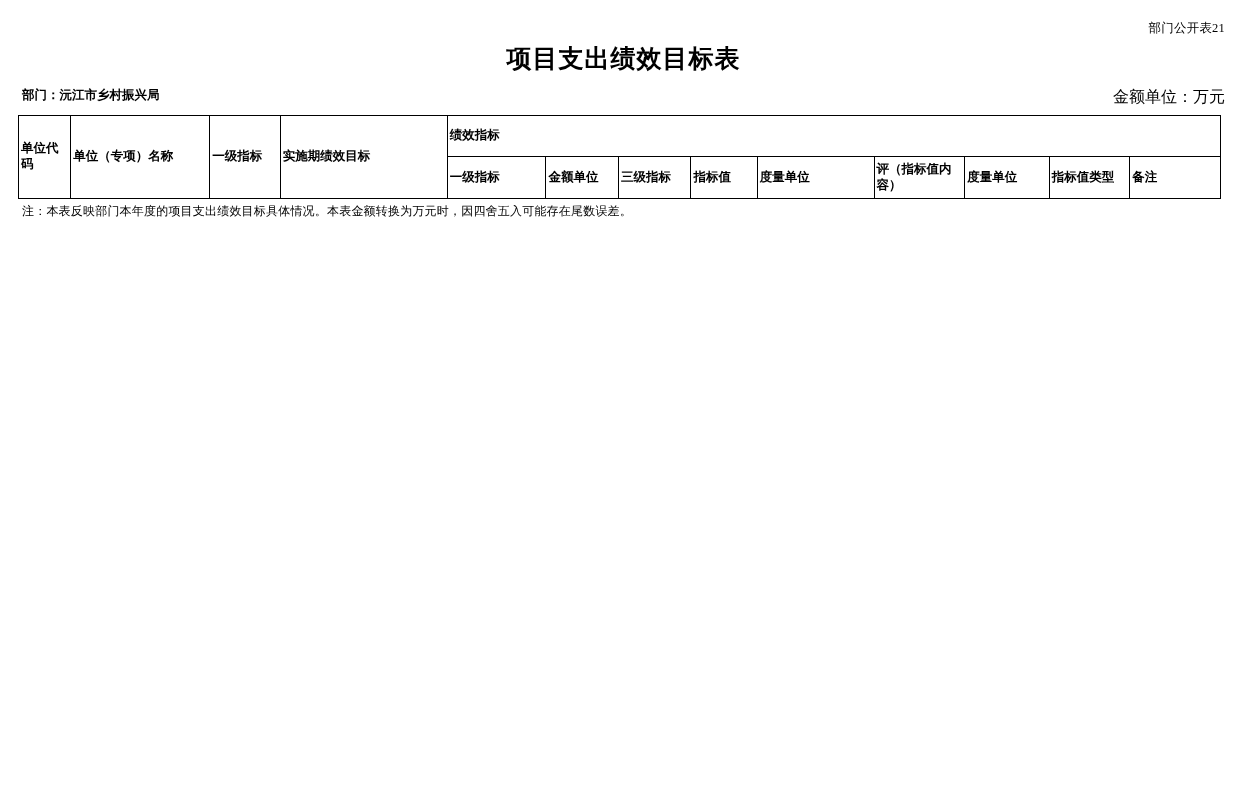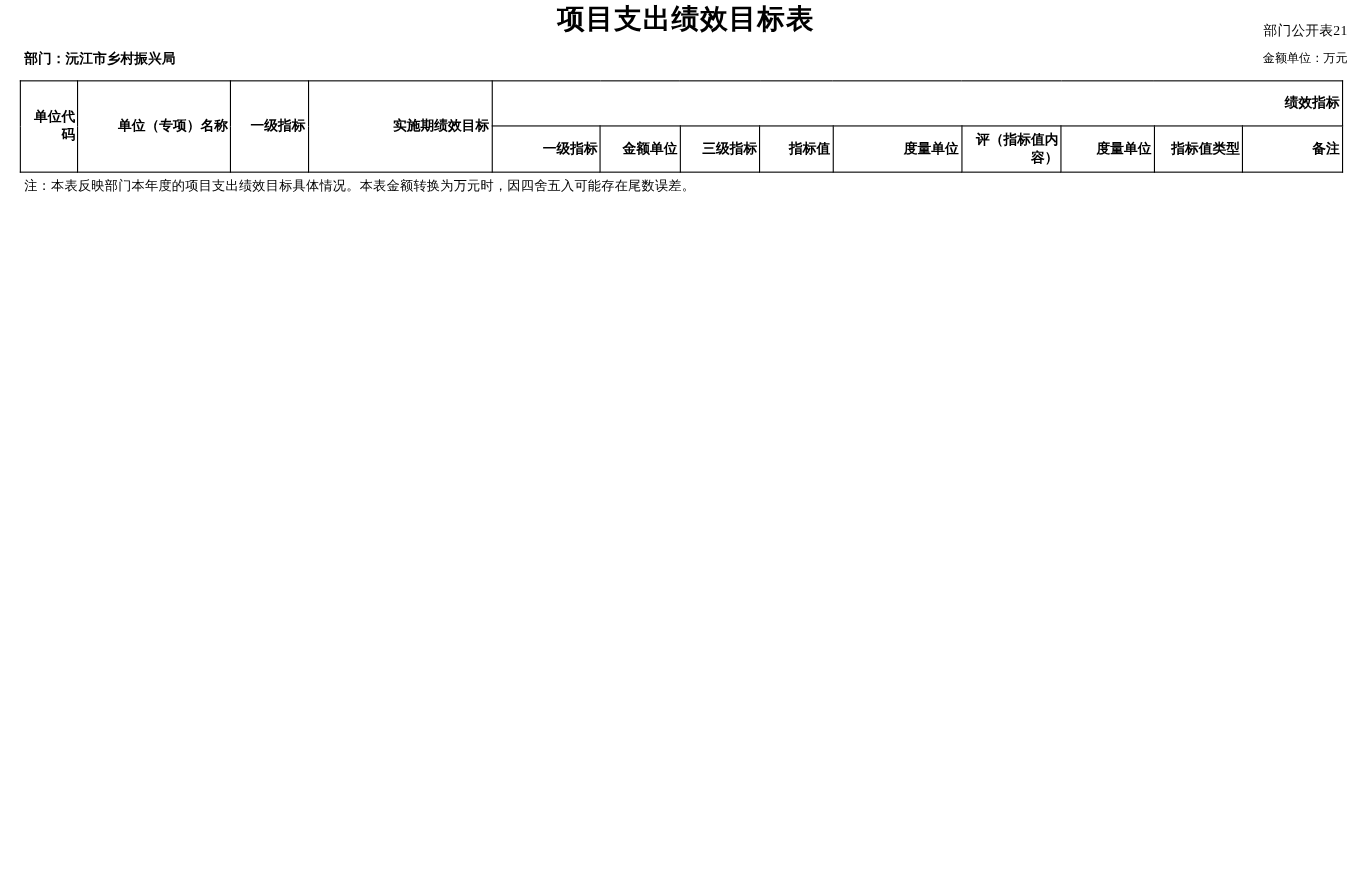--- a/index.html
+++ b/index.html
@@ -30,49 +30,50 @@
     font-family: "Liberation Serif", "DejaVu Serif", serif;
     color: #000;
     letter-spacing: 0.2px;
   }
   .doc-title {
     text-align: center;
     font-size: 25px;
     font-weight: bold;
     letter-spacing: 1px;
     margin: 0;
+    padding-top: 42px;
     font-family: "Liberation Serif", "DejaVu Serif", serif;
   }
   .meta-row {
     position: relative;
     margin-top: 12px;
     height: 18px;
   }
   .meta-left {
     position: absolute;
     left: 4px;
     top: 0;
     font-size: 12.5px;
     font-weight: bold;
   }
   .meta-right {
     position: absolute;
     right: 4px;
     top: 0;
-    font-size: 11px;
+    font-size: 16px;
   }
   table.perf {
     border-collapse: collapse;
     width: 1203px;
     margin-top: 10px;
     table-layout: fixed;
   }
   table.perf th, table.perf td {
     border: 1px solid #000000;
-    text-align: right;
+    text-align: left;
     vertical-align: middle;
     font-size: 12.5px;
     font-weight: bold;
     padding: 3px 2px;
     line-height: 1.25;
     word-break: break-all;
     font-family: Liberation Serif, serif;
   }
   .h-tall {
     height: 76px;

